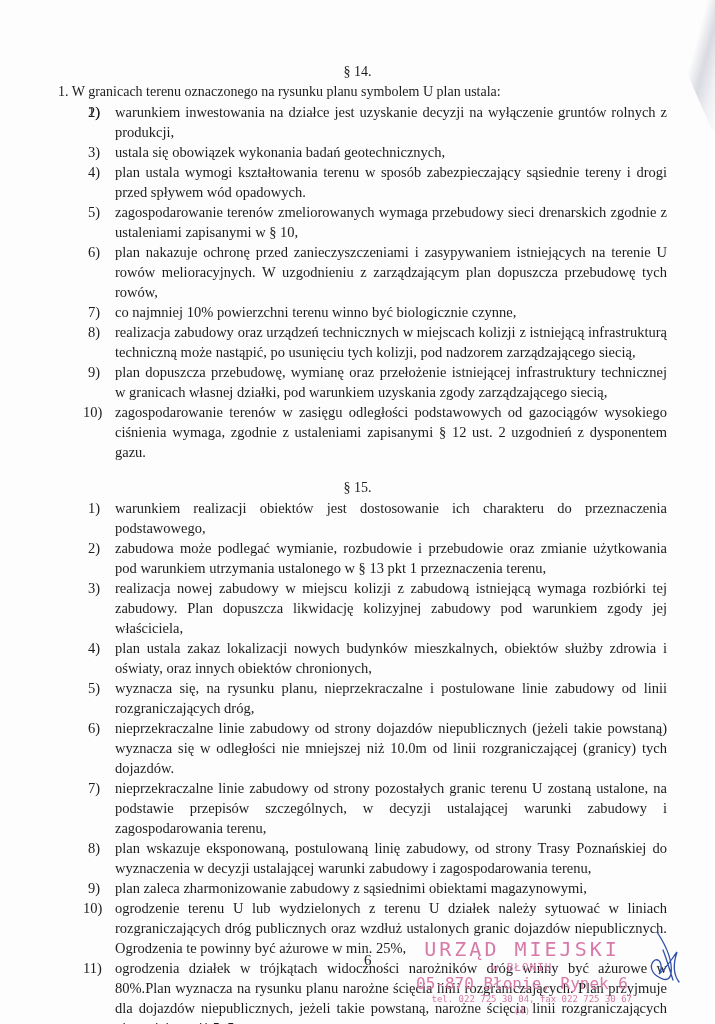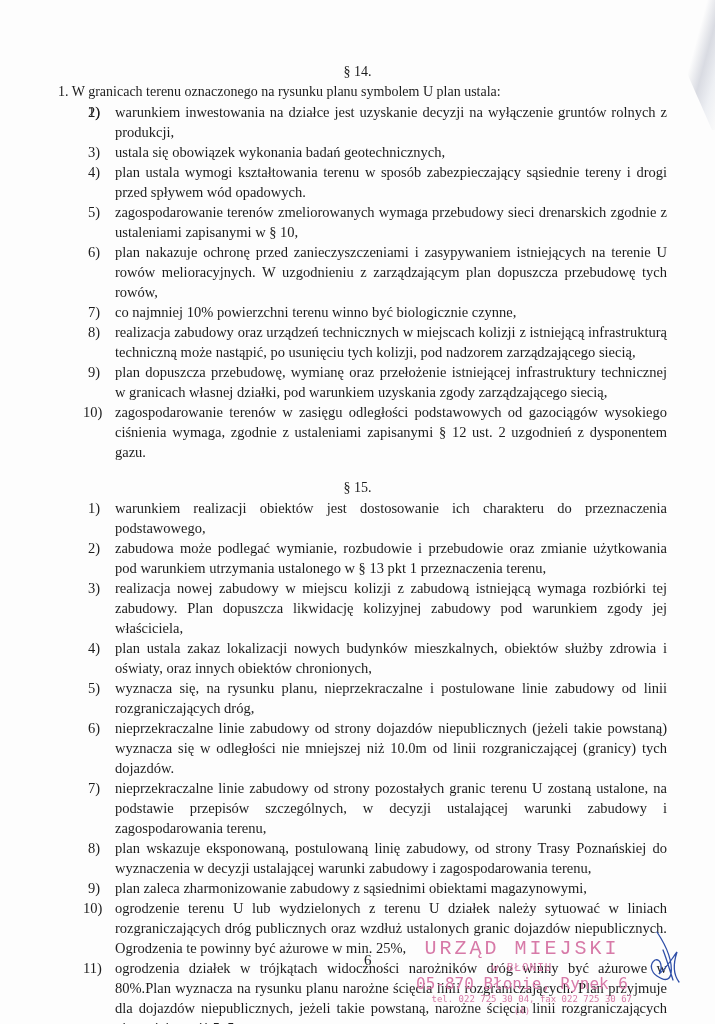--- a/index.html
+++ b/index.html
@@ -19,21 +19,21 @@
   .para { font-size: 14px; line-height: 20px; margin: 0 0 0 58px; width: 610px; text-align: justify; }
   .item { position: relative; font-size: 14.5px; line-height: 20px; margin: 0 48px 0 115px; text-align: justify; }
   .item .num { position: absolute; left: -27px; top: 0; }
   .item.two .num { left: -32px; }
   .gap { height: 16px; }
   .page-number { position: absolute; top: 952px; left: 364px; font-size: 15px; }
   .stamp {
     position: absolute; top: 938px; left: 412px; width: 220px; text-align: center;
     color: #d77aa8; font-family: "DejaVu Sans Mono", "Liberation Mono", monospace;
   }
-  .stamp .l1 { font-size: 20px; letter-spacing: 3px; line-height: 22px; font-family: Liberation Mono, monospace; }
+  .stamp .l1 { font-size: 20px; letter-spacing: 3px; line-height: 22px; }
   .stamp .l2 { font-size: 11px; letter-spacing: 1px; line-height: 15px; }
   .stamp .l3 { font-size: 16px; line-height: 18px; }
   .stamp .l4 { font-size: 9px; line-height: 12px; text-align: right; }
   .stamp .l5 { font-size: 9px; line-height: 12px; }
   .signature { position: absolute; top: 930px; left: 643px; width: 45px; height: 60px; }
 </style>
 </head>
 <body>
 
 <div class="page-edge"></div>

